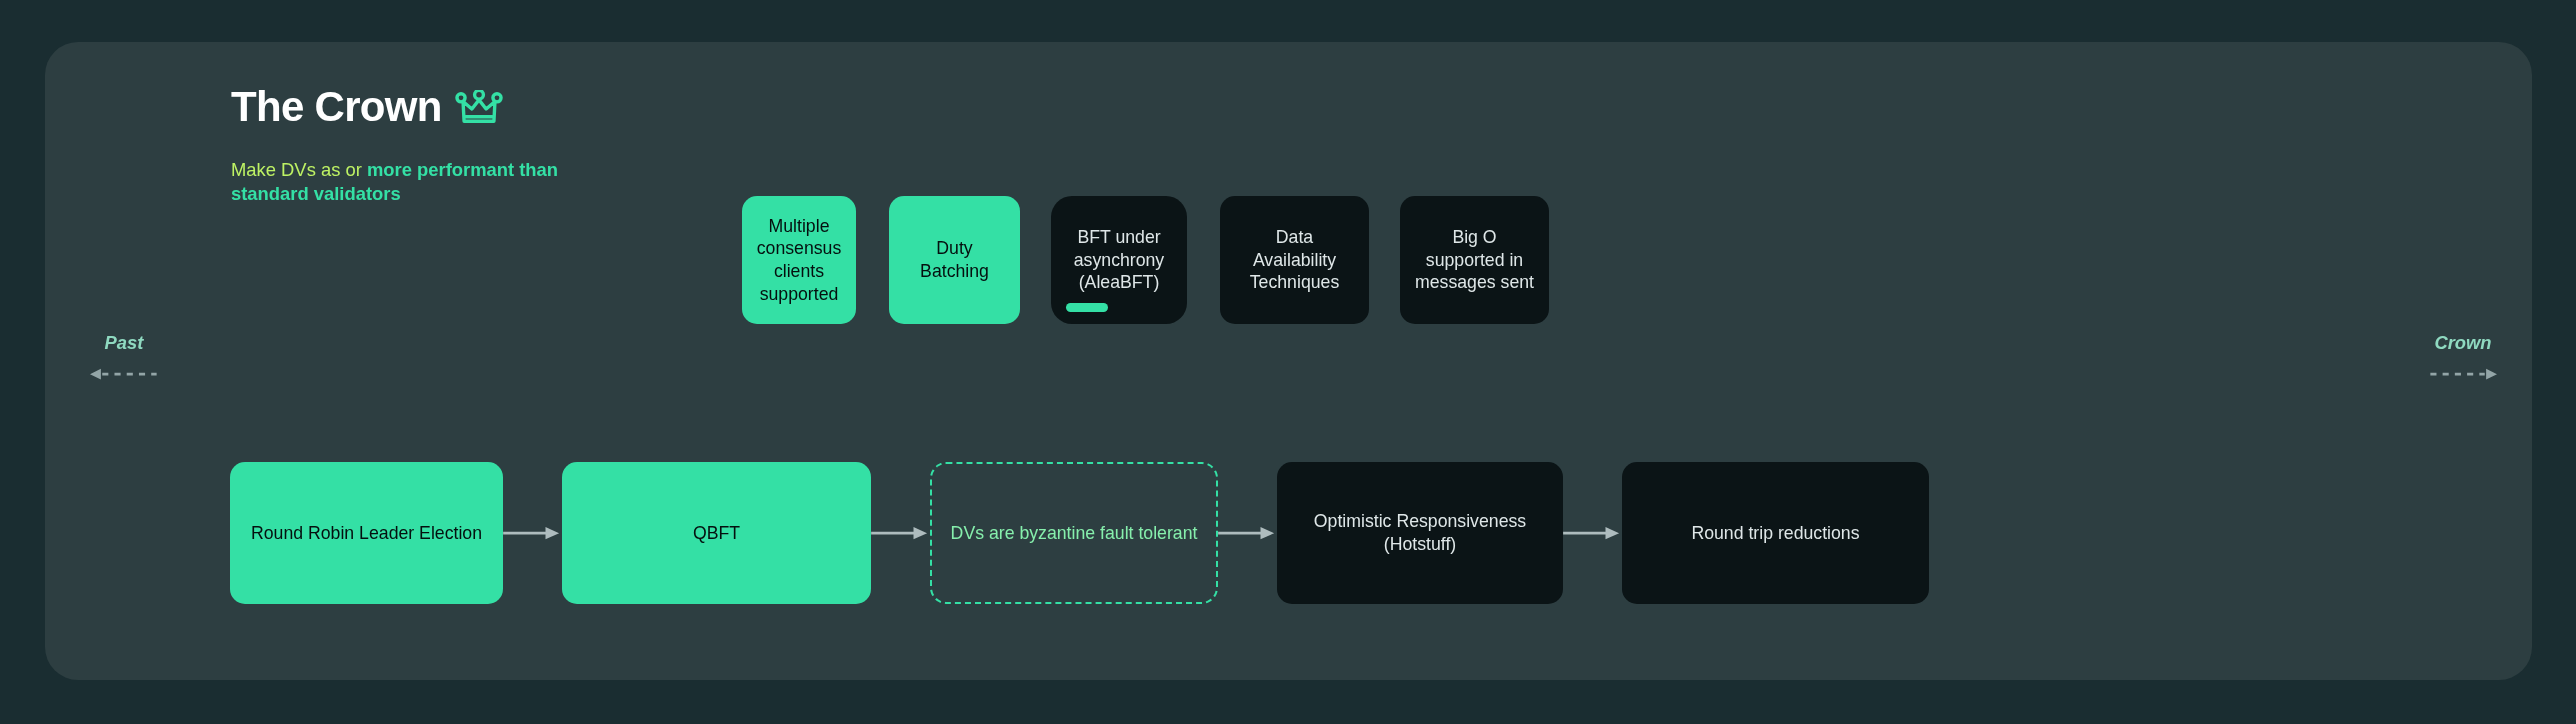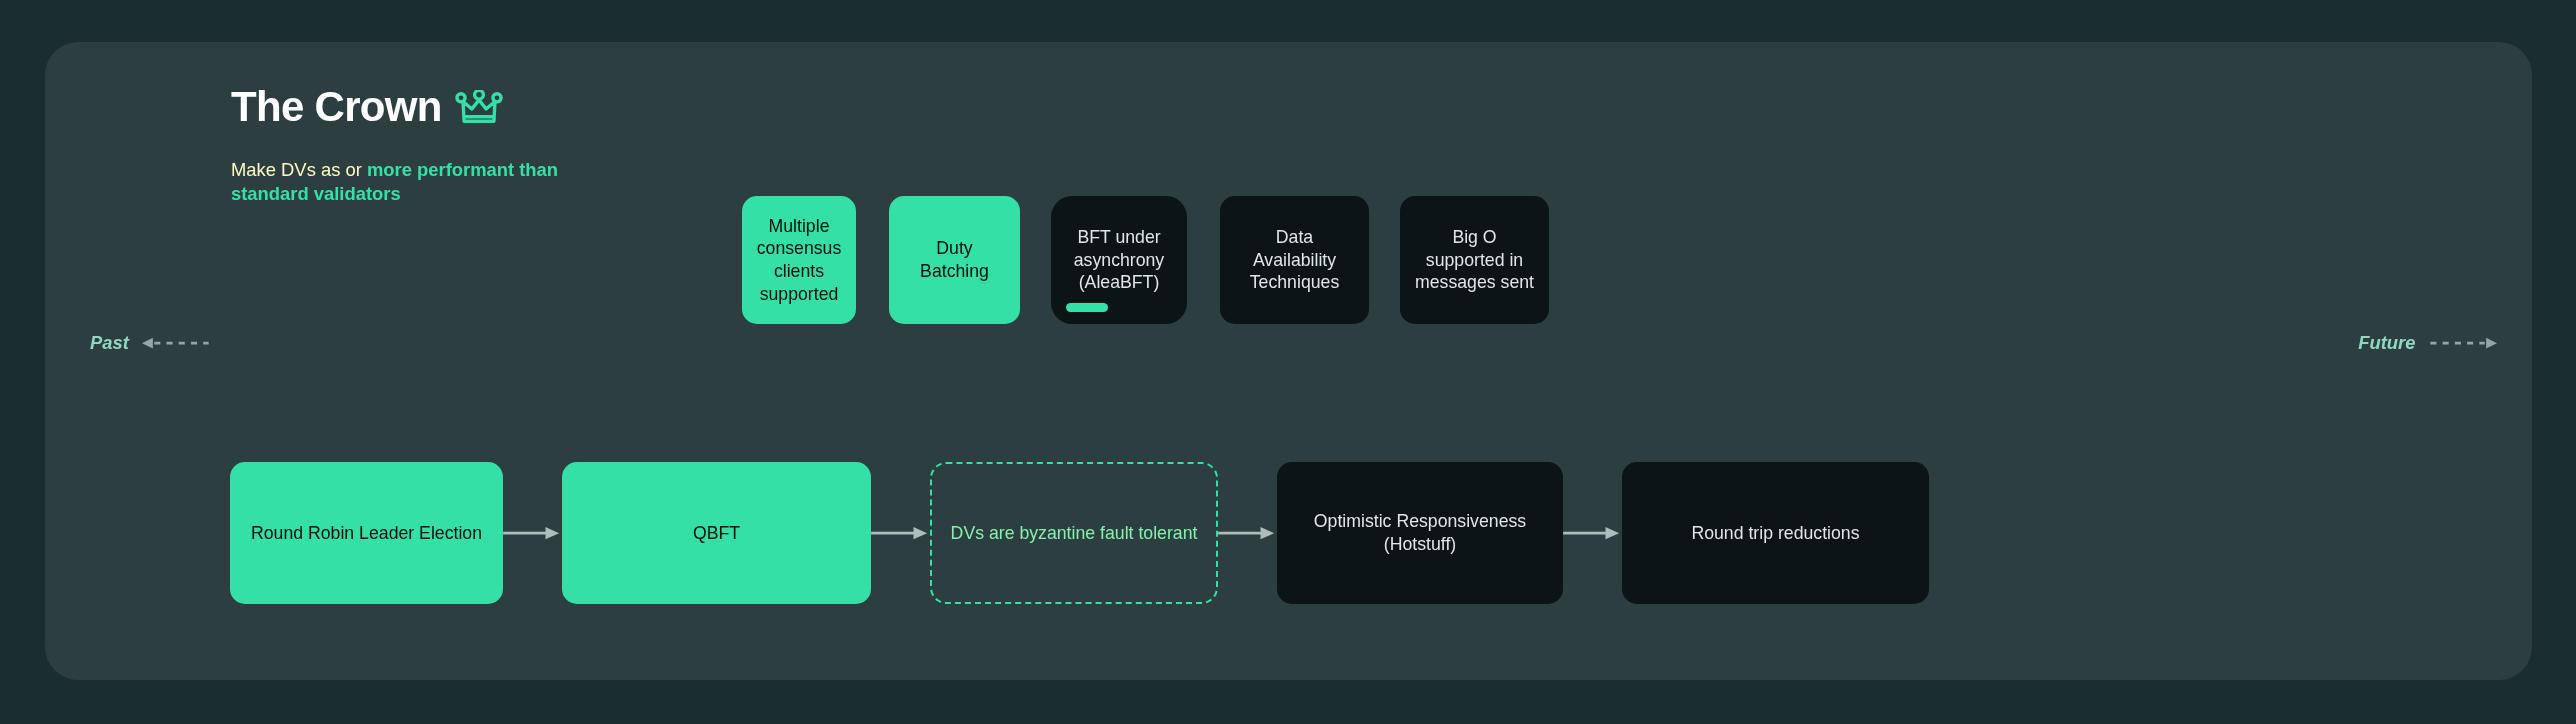--- a/index.html
+++ b/index.html
@@ -60,28 +60,28 @@
     flex: 0 0 auto;
     margin-top: 4.1px;
   }
 
   .subtitle {
     margin-top: 30px;
     font-size: 18.4px;
     line-height: 1.32;
     width: 341px;
   }
-  .subtitle .muted { color: #fef9c3; font-weight: normal; }
+  .subtitle .muted { color: #bef264; font-weight: normal; }
   .subtitle .accent { color: #34e0a5; font-weight: bold; }
 
   
   .timeline-marker {
     position: absolute;
     display: flex;
-    flex-direction: row;
+    flex-direction: column;
     align-items: center;
     gap: 13.6px;
   }
   .timeline-marker.past   { left: 90px;  top: 332px; }
   .timeline-marker.future { right: 79px; top: 332px; }
 
   .tl-label {
     font-size: 18.4px;
     font-style: italic;
     font-weight: bold;
@@ -199,21 +199,21 @@
 
   <div class="timeline-marker past">
     <span class="tl-label">Past</span>
     <svg class="tl-arrow" width="68" height="12.3" viewBox="0 0 100 18">
       <polygon points="0,9 16,1 16,17" fill="#93a5a7"></polygon>
       <line x1="18" y1="9" x2="98" y2="9" stroke="#93a5a7" stroke-width="4" stroke-dasharray="9 9"></line>
     </svg>
   </div>
 
   <div class="timeline-marker future">
-    <span class="tl-label">Future</span>
+    <span class="tl-label">Crown</span>
     <svg class="tl-arrow" width="68" height="12.3" viewBox="0 0 100 18">
       <line x1="2" y1="9" x2="82" y2="9" stroke="#93a5a7" stroke-width="4" stroke-dasharray="9 9"></line>
       <polygon points="100,9 84,1 84,17" fill="#93a5a7"></polygon>
     </svg>
   </div>
 
   <div class="row top">
 
     <div class="card green t0">
       <span class="card-label">Multiple consensus clients supported</span>

